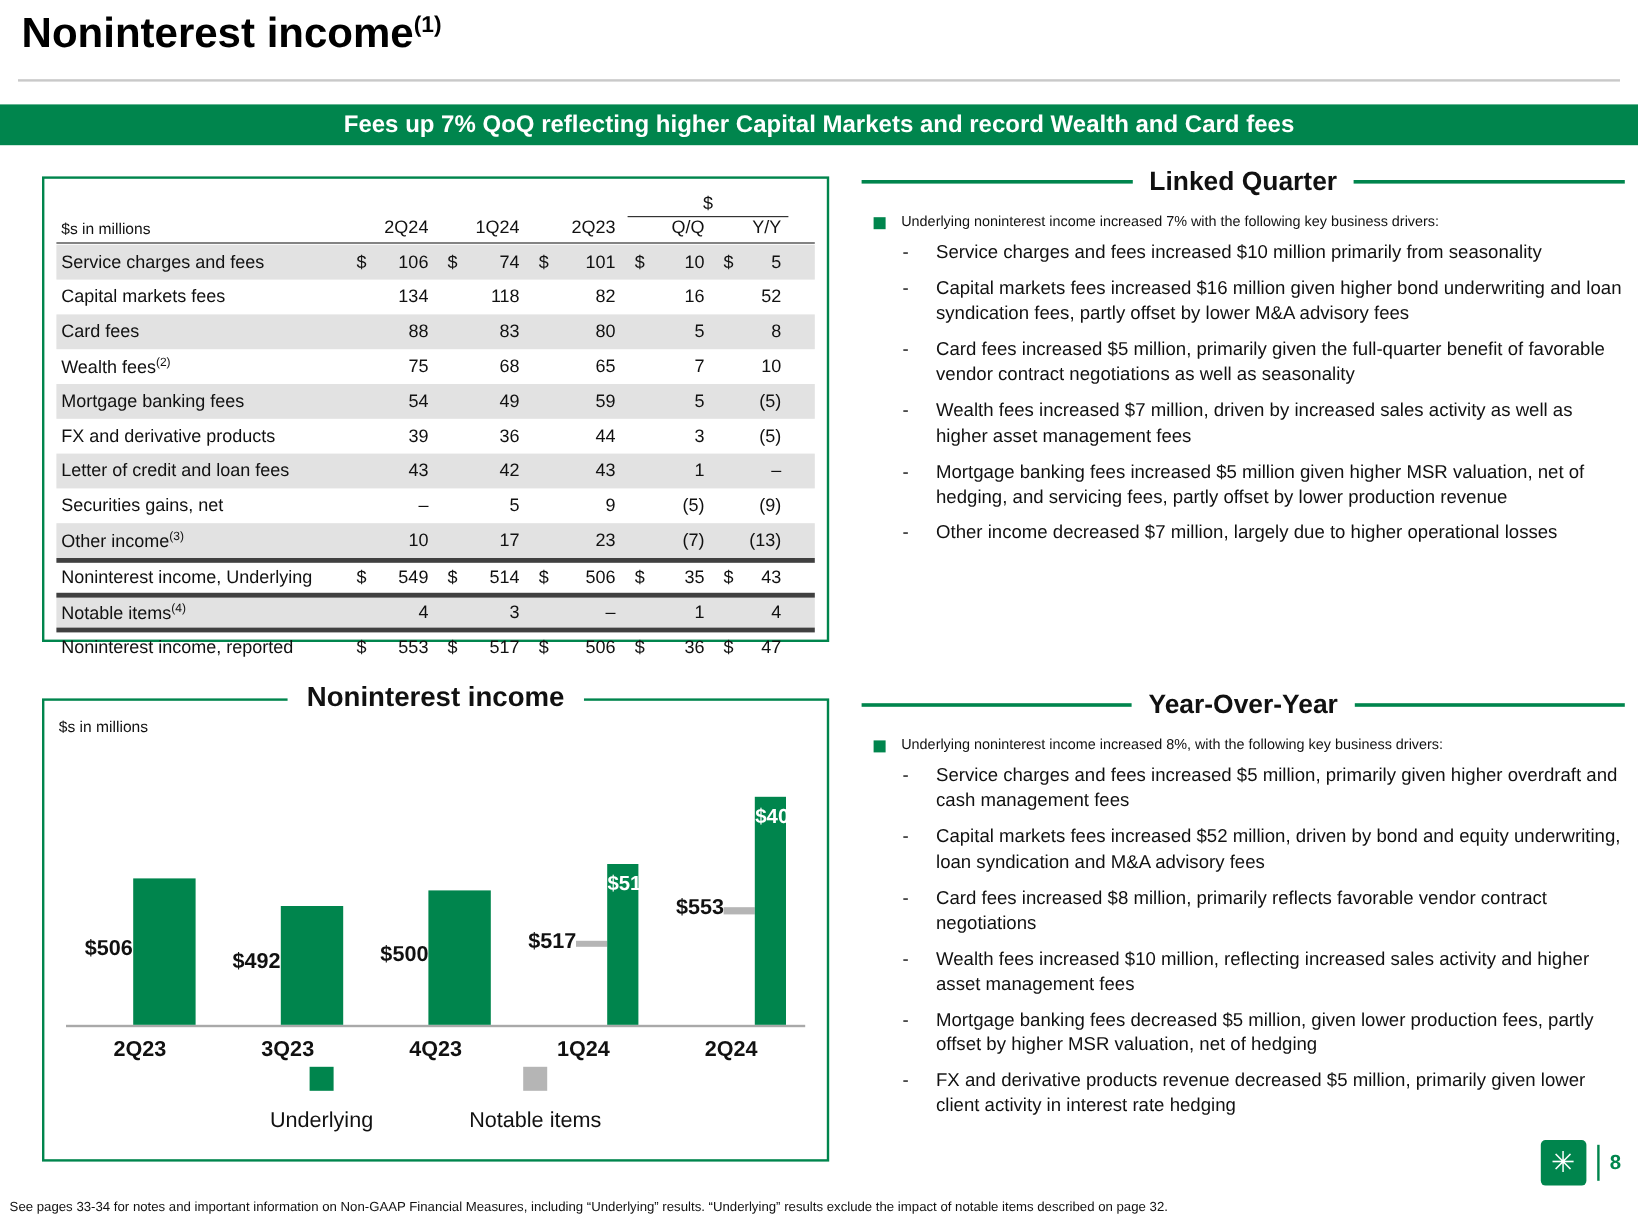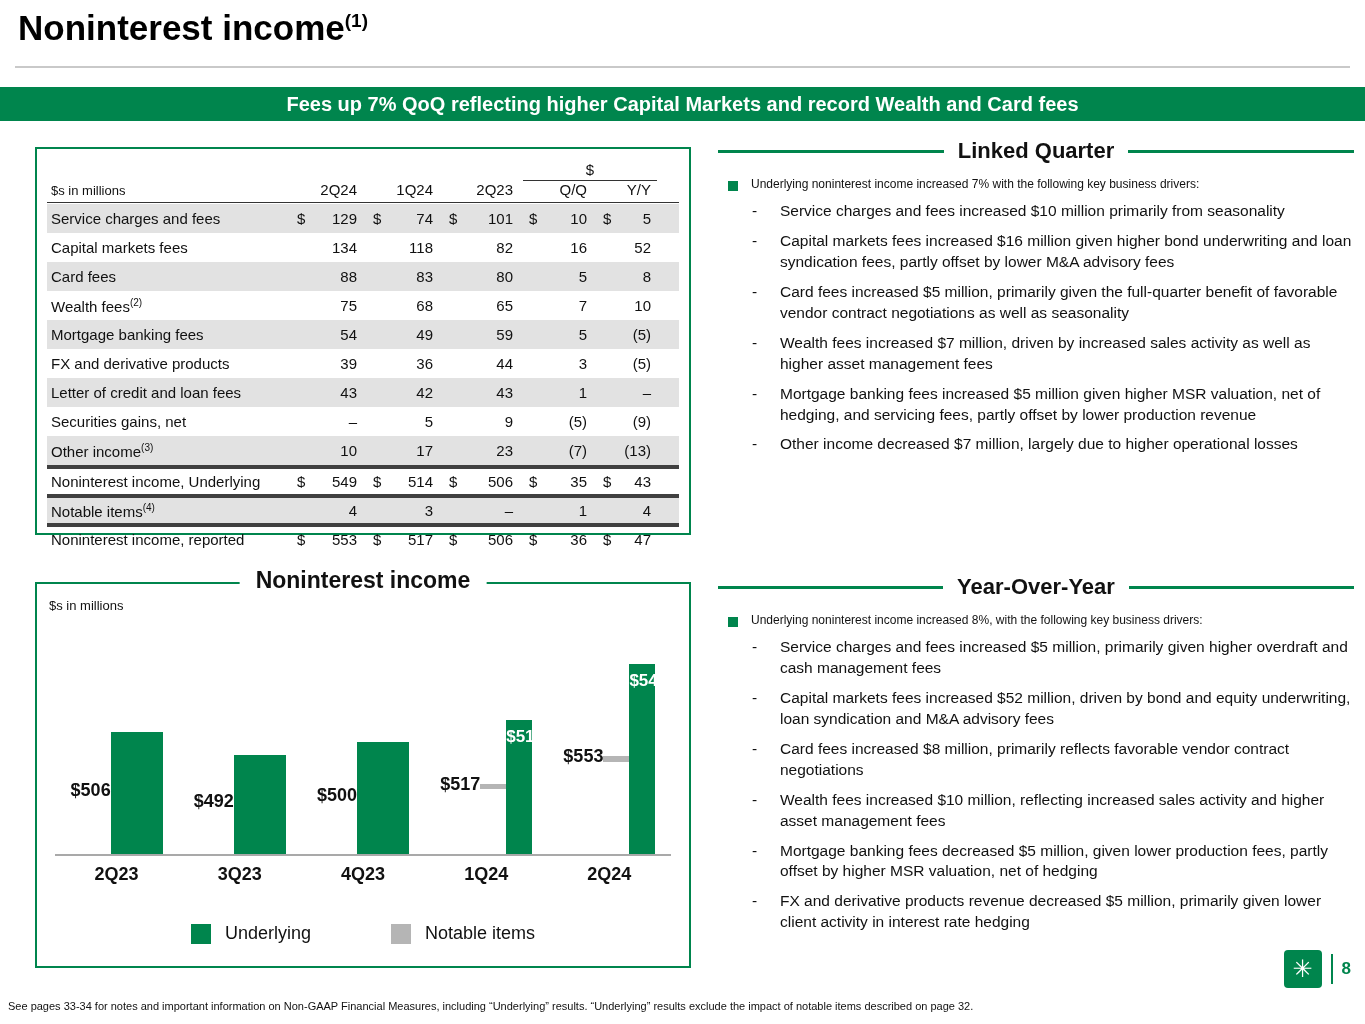--- a/index.html
+++ b/index.html
@@ -41,21 +41,21 @@
   .plot { position:absolute; left:18px; top:40px; width:616px; }
   .bars { display:flex; height:232px; align-items:flex-end; justify-content:space-around; border-bottom:2px solid #a9a9a9; }
   .bar-col { width:92px; display:flex; flex-direction:row; align-items:center; justify-content:flex-end; }
   .total-label { font-size:18px; font-weight:700; margin-bottom:5px; }
   .seg-notable { width:92px; background:#b5b5b5; }
   .seg-under { width:92px; background:#00854d; position:relative; }
   .inner-label { position:absolute; top:7px; left:0; width:100%; text-align:center; color:#fff; font-size:17px; font-weight:700; }
   .cats { display:flex; justify-content:space-around; margin-top:8px; }
   .cat { width:92px; text-align:center; font-size:18px; font-weight:600; }
   .legend { position:absolute; left:0; right:0; bottom:22px; display:flex; justify-content:center; gap:80px; font-size:18px; }
-  .legend-item { display:flex; align-items:center; gap:14px; }
+  .legend-item { display:flex; align-items:center; gap:14px;flex-direction:column; }
   .swatch { width:20px; height:20px; display:inline-block; }
   .swatch.green { background:#00854d; }
   .swatch.gray { background:#b5b5b5; }
 
   
   .panel { position:absolute; left:718px; width:636px; }
   #lq-section { top:138px; }
   #yoy-section { top:574px; }
   .sec-head { display:flex; align-items:center; gap:14px; margin-bottom:12px; }
   .sec-head .line { flex:1; border-top:3px solid #00854d; }
@@ -93,21 +93,21 @@
     <div class="units">$s in millions</div>
     <div class="hcell">2Q24</div>
     <div class="hcell">1Q24</div>
     <div class="hcell">2Q23</div>
     <div class="hcell">Q/Q</div>
     <div class="hcell">Y/Y</div>
   </div>
   <div id="table-rows">
       <div class="tgrid trow shaded">
         <div class="tlabel">Service charges and fees</div>
-        <div class="tcell"><span class="cur">$</span><span class="val">129</span></div>
+        <div class="tcell"><span class="cur">$</span><span class="val">106</span></div>
         <div class="tcell"><span class="cur">$</span><span class="val">74</span></div>
         <div class="tcell"><span class="cur">$</span><span class="val">101</span></div>
         <div class="tcell"><span class="cur">$</span><span class="val">10</span></div>
         <div class="tcell"><span class="cur">$</span><span class="val">5</span></div>
       </div>
       <div class="tgrid trow">
         <div class="tlabel">Capital markets fees</div>
         <div class="tcell"><span class="val">134</span></div>
         <div class="tcell"><span class="val">118</span></div>
         <div class="tcell"><span class="val">82</span></div>
@@ -218,21 +218,21 @@
           <div class="total-label">$517</div>
           <div class="seg-notable" style="height: 4.8px;"></div>
           <div class="seg-under" style="height: 134.4px;">
             <div class="inner-label">$514</div>
           </div>
         </div>
         <div class="bar-col">
           <div class="total-label">$553</div>
           <div class="seg-notable" style="height: 6.4px;"></div>
           <div class="seg-under" style="height: 190.4px;">
-            <div class="inner-label">$549</div>
+            <div class="inner-label">$405</div>
           </div>
         </div>
       </div>
     <div class="cats" id="cats">
         <div class="cat">2Q23</div>
         <div class="cat">3Q23</div>
         <div class="cat">4Q23</div>
         <div class="cat">1Q24</div>
         <div class="cat">2Q24</div>
       </div>

